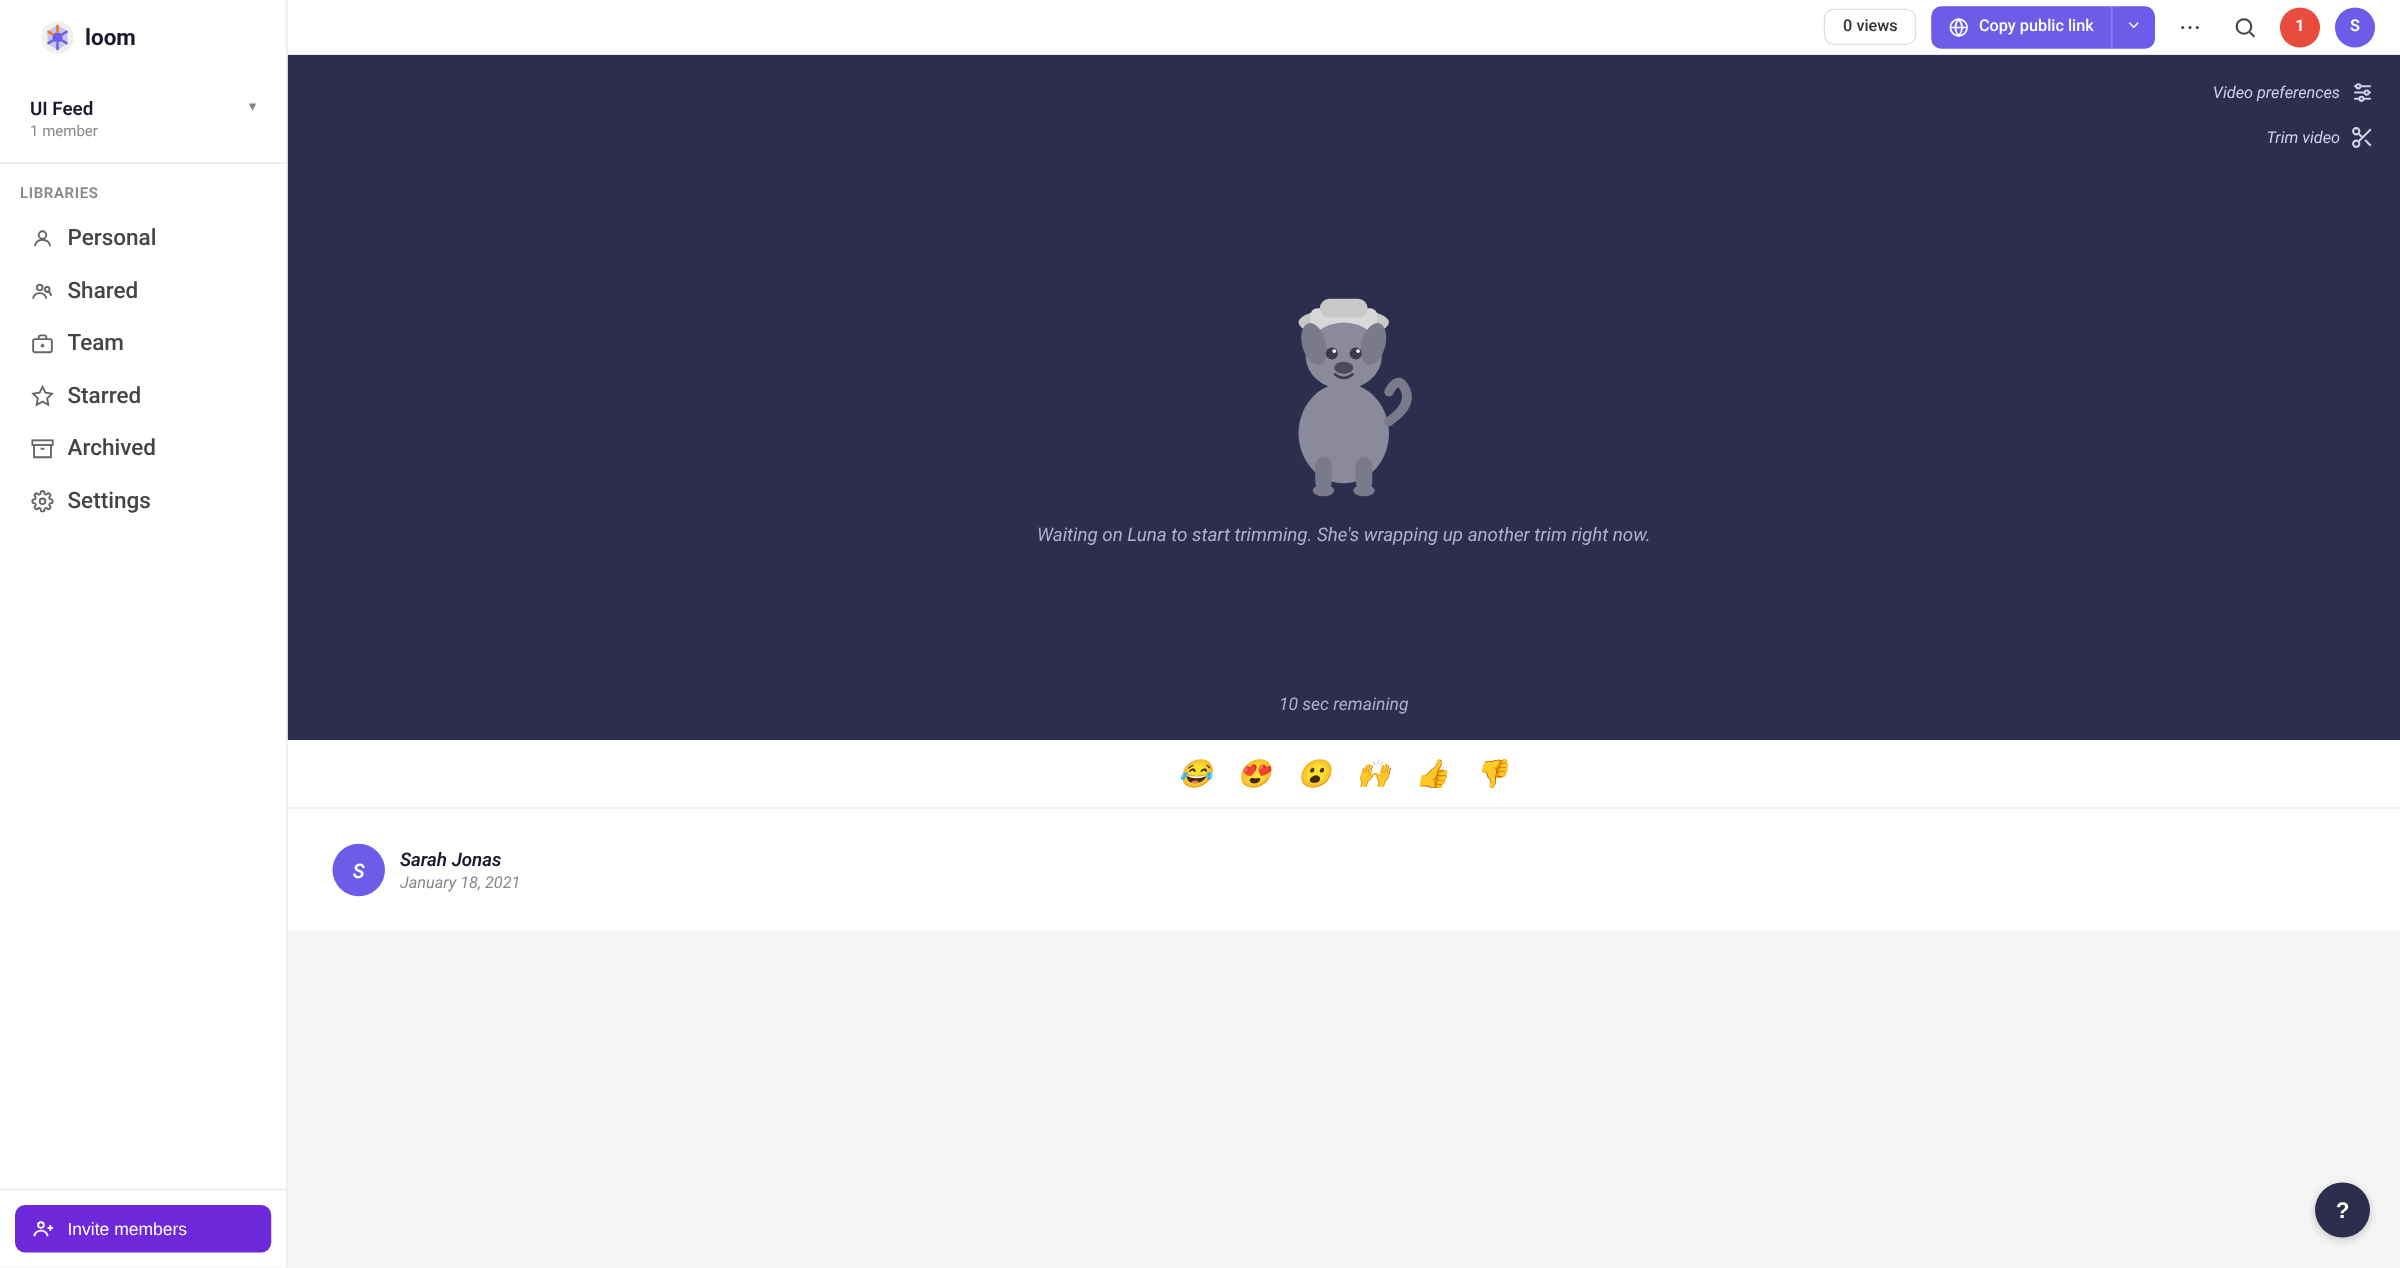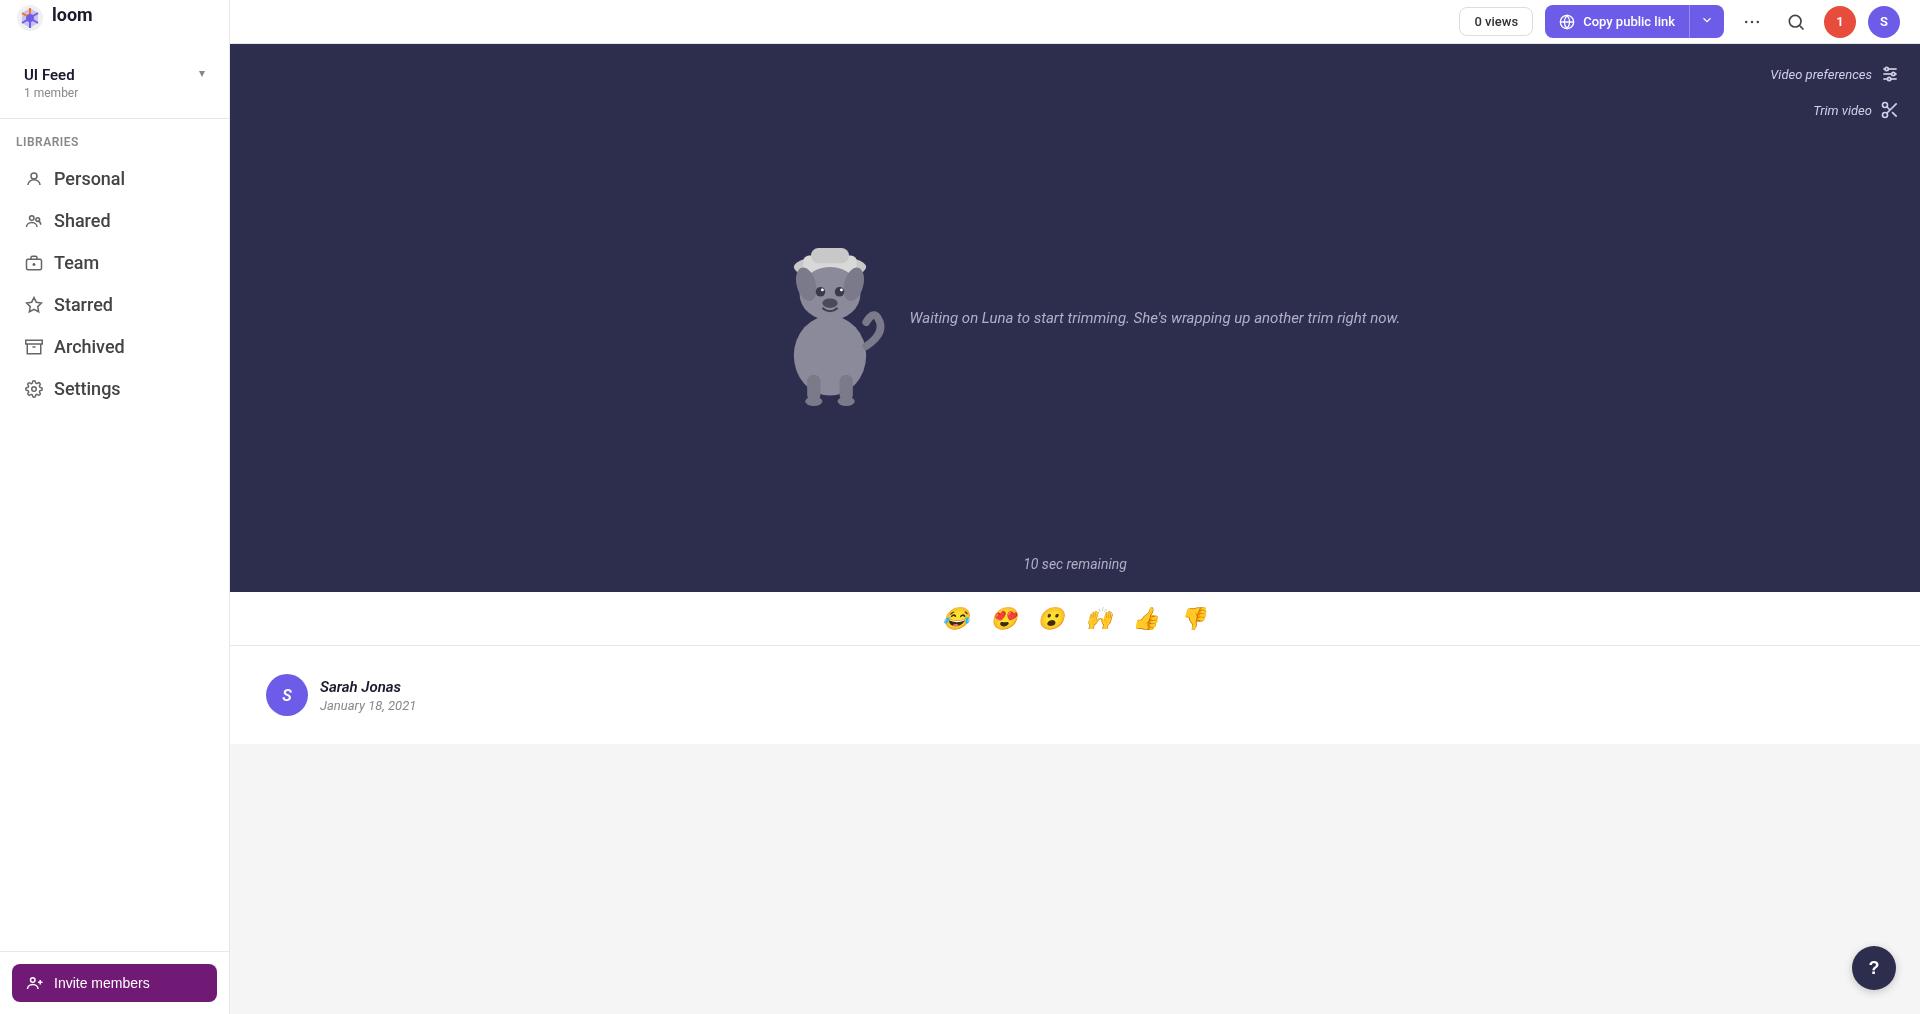--- a/index.html
+++ b/index.html
@@ -84,21 +84,21 @@
       padding: 12px;
       border-top: 1px solid #e8e8e8;
     }
 
     .invite-btn {
       display: flex;
       align-items: center;
       gap: 10px;
       width: 100%;
       padding: 10px 14px;
-      background: #701a75;
+      background: #6d28d9;
       color: white;
       border: none;
       border-radius: 8px;
       cursor: pointer;
       font-size: 14px;
       font-weight: 500;
     }
 
     
     .main-content {
@@ -201,21 +201,21 @@
       flex: 0 0 548px;
       display: flex;
       flex-direction: column;
       align-items: center;
       justify-content: center;
       position: relative;
     }
 
     .video-content {
       display: flex;
-      flex-direction: row;
+      flex-direction: column;
       align-items: center;
       justify-content: center;
       flex: 1;
     }
 
     .dog-illustration {
       width: 160px;
       height: 200px;
       margin-bottom: 20px;
     }
@@ -330,22 +330,24 @@
       font-size: 18px;
       font-weight: 700;
       display: flex;
       align-items: center;
       justify-content: center;
       box-shadow: 0 2px 8px rgba(0,0,0,0.2);
     }
 
     .loom-logo {
       display: flex;
+      align-items: center;
       gap: 8px;
-      padding: 4px 16px 12px;
+      padding: 16px 16px 12px;
+      margin-left: 16px;
     }
 
     .logo-icon {
       width: 28px;
       height: 28px;
     }
 
     .logo-text {
       font-size: 18px;
       font-weight: 700;

